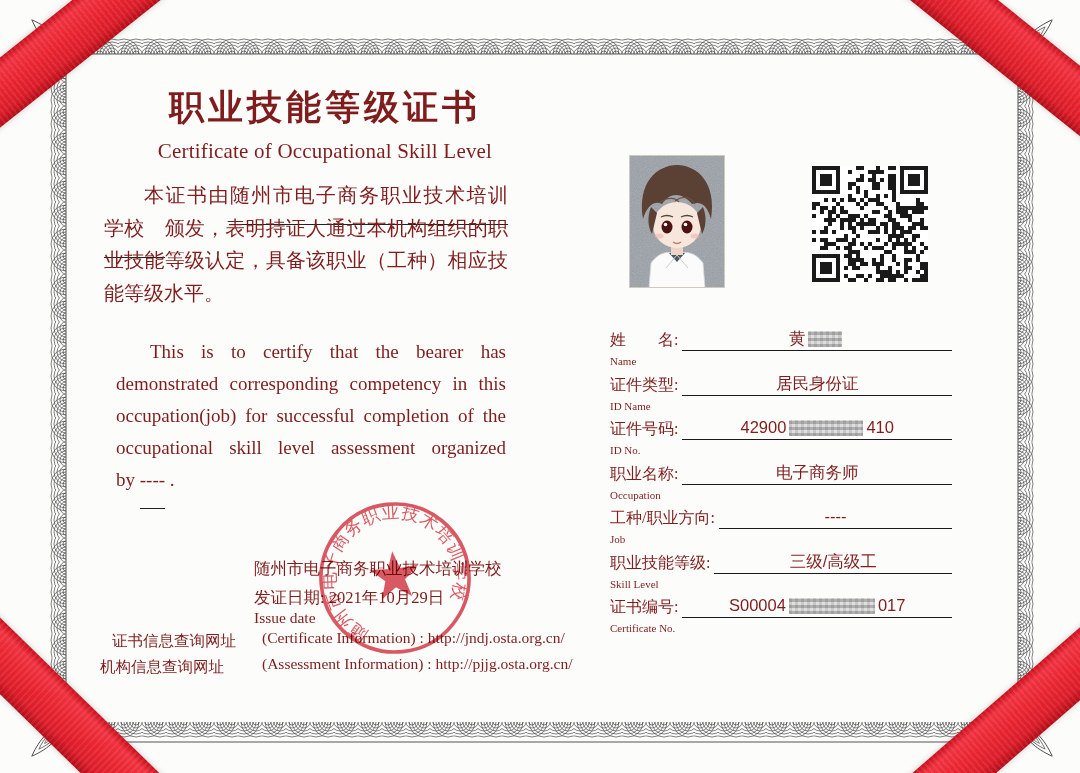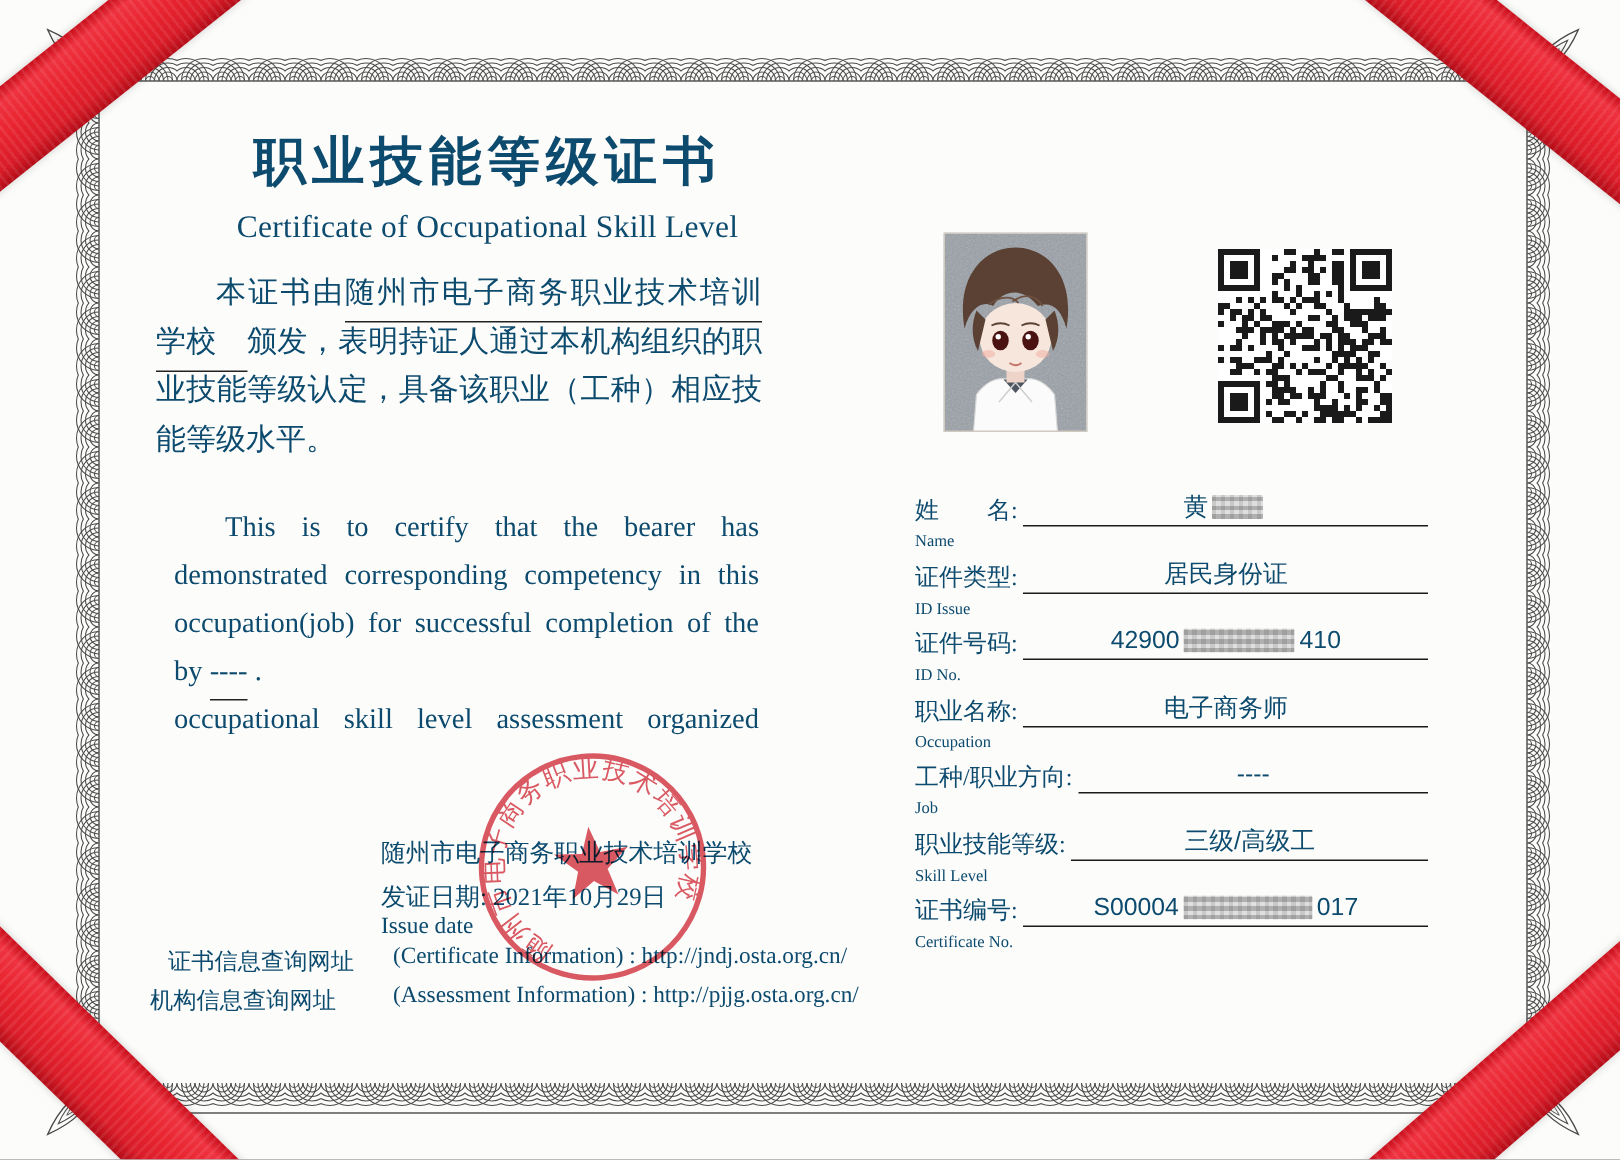--- a/index.html
+++ b/index.html
@@ -1,32 +1,32 @@
 <!DOCTYPE html>
 <html><head>
 <meta charset="utf-8">
 <style>
   html,body{margin:0;padding:0;background:#888;}
   .cert{position:relative;width:1080px;height:773px;background:#fcfcfb;overflow:hidden;
-        font-family:"Liberation Serif","DejaVu Serif",serif;color:#0c4a6e;}
+        font-family:"Liberation Serif","DejaVu Serif",serif;color:#7f1d1d;}
   .border-svg{position:absolute;left:0;top:0;z-index:1;}
   
   .title-wrap{position:absolute;left:100px;top:84px;width:450px;text-align:center;z-index:2;}
   .title-cn{font-size:35px;font-weight:700;letter-spacing:4px;}
   .title-en{font-size:21px;margin-top:8px;letter-spacing:.2px;}
   
   .para-cn{position:absolute;left:104px;top:179px;width:404px;font-size:20px;line-height:32.5px;z-index:2;}
   .para-cn .line{text-align:justify;text-align-last:justify;}
   .para-cn .line.l1{text-indent:40px;}
   .para-cn .line.last{text-align-last:left;}
   .para-en{position:absolute;left:116px;top:336px;width:390px;font-size:19px;line-height:32px;z-index:2;}
   .para-en .line{text-align:justify;text-align-last:justify;}
   .para-en .line.l1{text-indent:34px;}
   .para-en .line.last{text-align-last:left;}
-  .ul{border-bottom:1px solid #222;padding-bottom:8px;}
+  .ul{border-bottom:1px solid #222;padding-bottom:18px;}
   
   .photo{position:absolute;left:629px;top:155px;width:96px;height:133px;z-index:2;}
   .qr{position:absolute;left:812px;top:166px;width:116px;height:116px;z-index:2;background:#fff;}
   
   #fields{position:absolute;left:610px;top:327px;width:342px;z-index:2;}
   .frow{height:44.5px;}
   .ftop{display:flex;align-items:flex-end;}
   .flab{font-size:16px;white-space:nowrap;flex:0 0 auto;}
   .fline{flex:1 1 auto;border-bottom:1.5px solid #1a1a1a;text-align:center;
          font-size:16.5px;font-family:"Liberation Sans","DejaVu Sans",sans-serif;
@@ -148,22 +148,22 @@
     <div class="line l1"><span>本证书由</span><span class="ul">随州市电子商务职业技术培训</span></div>
     <div class="line"><span class="ul">学校　</span><span>颁发，表明持证人通过本机构组织的职</span></div>
     <div class="line"><span>业技能等级认定，具备该职业（工种）相应技</span></div>
     <div class="line last"><span>能等级水平。</span></div>
   </div>
 
   <div class="para-en">
     <div class="line l1">This is to certify that the bearer has</div>
     <div class="line">demonstrated corresponding competency in this</div>
     <div class="line">occupation(job) for successful completion of the</div>
+    <div class="line">occupational skill level assessment organized</div>
     <div class="line last"><span>by </span><span class="ul">----</span><span>  .</span></div>
-    <div class="line">occupational skill level assessment organized</div>
   </div>
 
   <svg class="photo" viewBox="0 0 96 133">
     <defs>
       <filter id="grain">
           <feTurbulence type="fractalNoise" baseFrequency="0.8" numOctaves="2"></feTurbulence>
           <feColorMatrix type="saturate" values="0"></feColorMatrix>
         </filter>
     </defs>
     <rect width="96" height="133" fill="#99a0a7"></rect>
@@ -489,21 +489,21 @@
           <span class="flab">姓　　名:</span>
           <span class="fline"><span>黄</span><span class="mosaic" style="width: 34px;"></span></span>
         </div>
         <div class="fen">Name</div>
       </div>
       <div class="frow">
         <div class="ftop">
           <span class="flab">证件类型:</span>
           <span class="fline"><span>居民身份证</span></span>
         </div>
-        <div class="fen">ID Issue</div>
+        <div class="fen">ID Name</div>
       </div>
       <div class="frow">
         <div class="ftop">
           <span class="flab">证件号码:</span>
           <span class="fline"><span>42900</span><span class="mosaic" style="width: 74px;"></span><span>410</span></span>
         </div>
         <div class="fen">ID No.</div>
       </div>
       <div class="frow">
         <div class="ftop">

